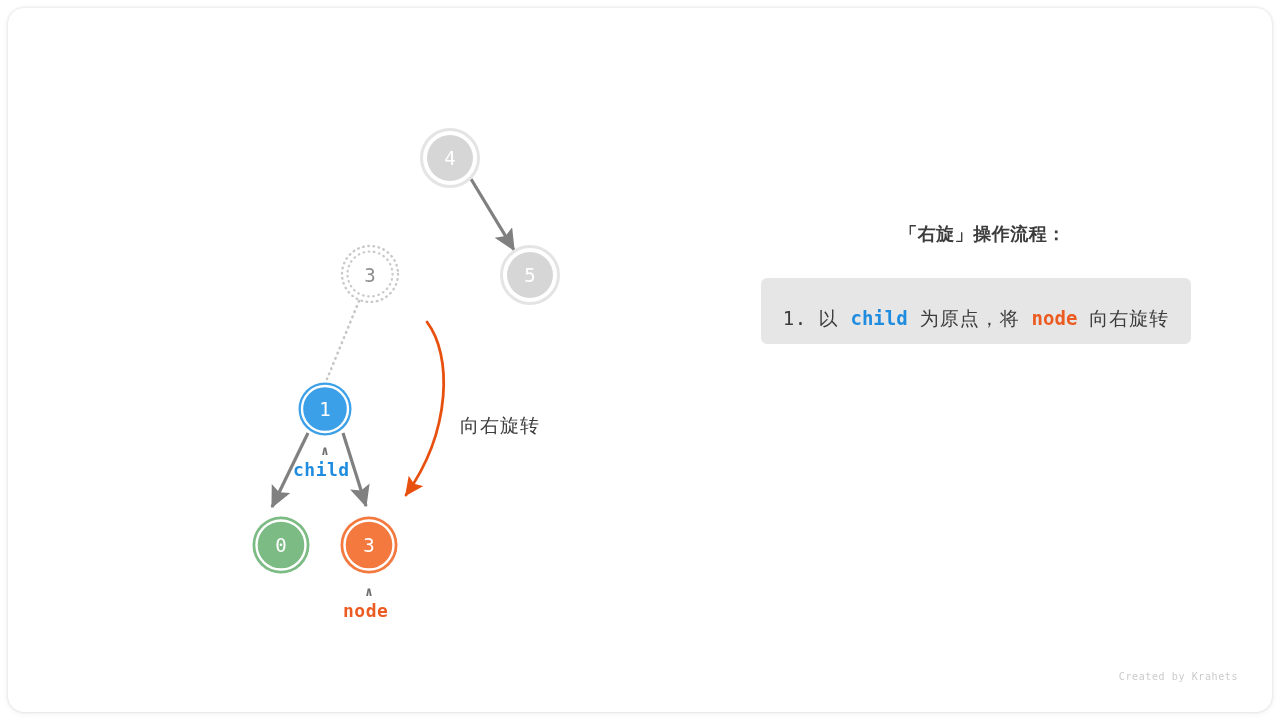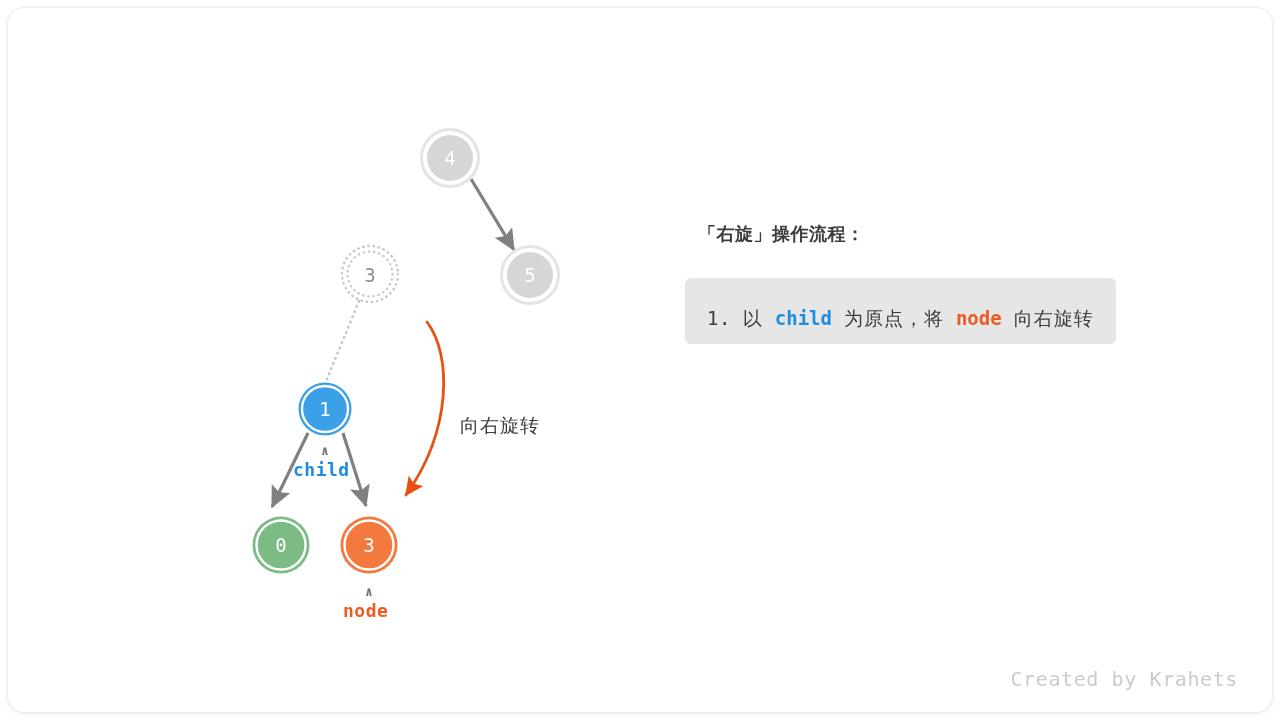--- a/index.html
+++ b/index.html
@@ -27,23 +27,24 @@
   #diagram-svg {
     position: absolute;
     left: 0;
     top: 0;
     width: 1280px;
     height: 720px;
   }
   
   #text-panel {
     position: absolute;
-    left: 685px;
+    left: 706px;
     top: 222px;
     width: 540px;
+    text-align: center;
   }
   #panel-title {
     font-family: "DejaVu Sans", sans-serif;
     font-size: 18px;
     font-weight: bold;
     color: #3c3c3c;
     letter-spacing: 0.5px;
     margin: 0 0 32px 13px;
     white-space: nowrap;
   }
@@ -112,23 +113,23 @@
     font-family: "DejaVu Sans Mono", monospace;
     font-size: 13px;
     color: #6e6e6e;
     font-weight: bold;
   }
   #caret-child { left: 321px; top: 443px; }
   #caret-node  { left: 365px; top: 584px; }
   #watermark {
     position: absolute;
     right: 42px;
-    bottom: 29px;
-    font-family: "DejaVu Sans Mono", monospace;
-    font-size: 20px;
+    bottom: 38px;
+    font-family: "DejaVu Sans Mono", monospace;
+    font-size: 10px;
     color: #cbcbcb;
     letter-spacing: 0.6px;
   }
   .node-text {
     font-family: "DejaVu Sans Mono", monospace;
     font-weight: normal;
   }
 </style>
 </head>
 <body>

